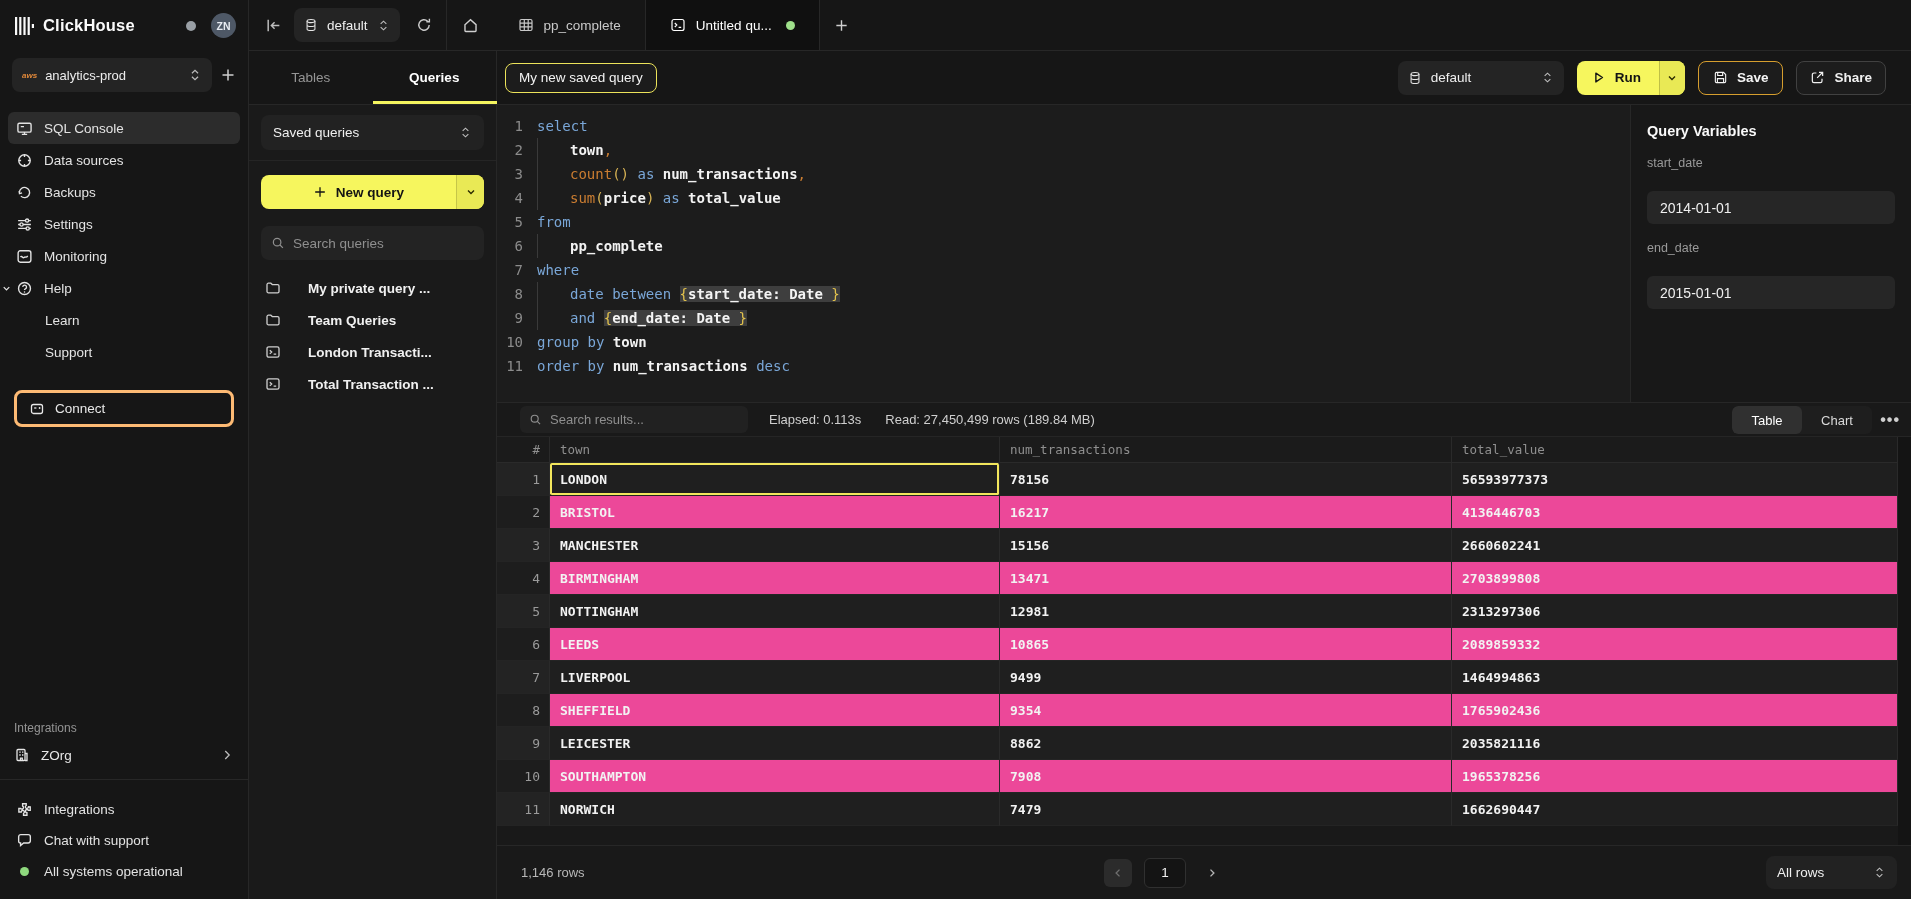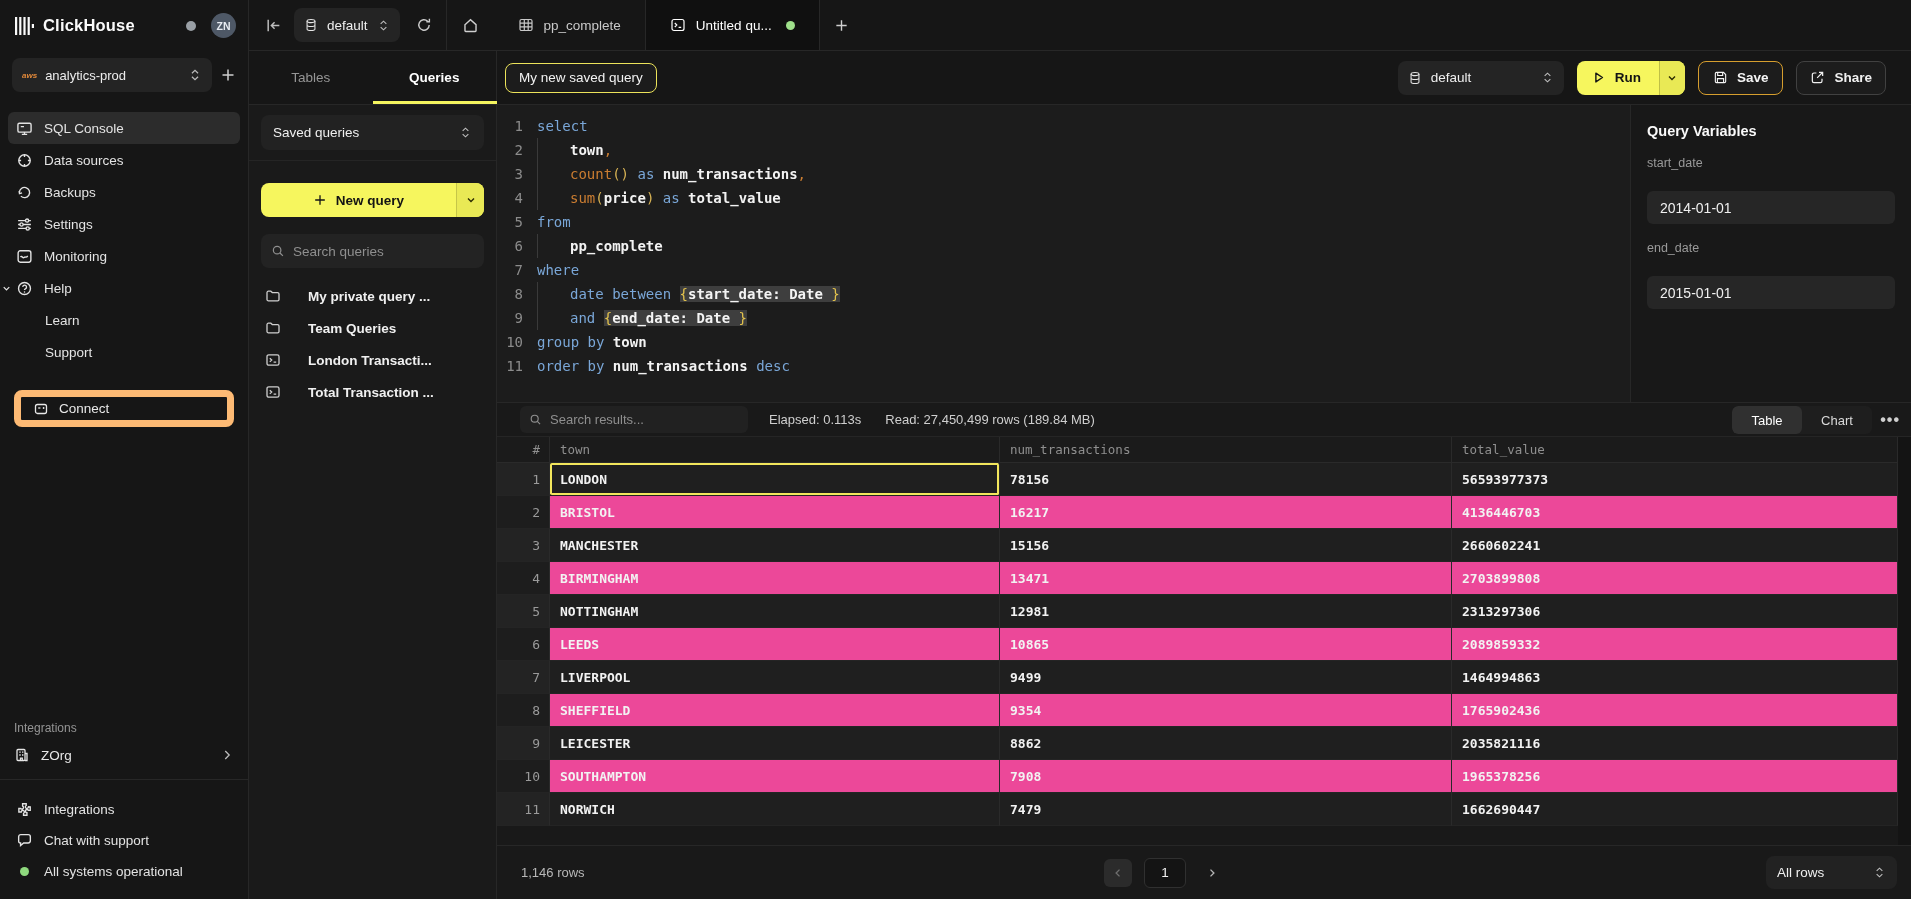--- a/index.html
+++ b/index.html
@@ -19,21 +19,21 @@
   .service-select { flex:1; height:34px; background:#242424; border-radius:8px; display:flex; align-items:center; gap:8px; padding:0 10px; cursor:pointer; }
   .service-select .lbl { font-size:13px; color:#ededed; margin-right:auto; }
   .aws-mark { color:#e0883a; font-size:8px; font-weight:700; font-style:italic; }
   .icon-btn { background:none; border:none; color:#cfcfcf; cursor:pointer; display:flex; align-items:center; justify-content:center; }
   nav { padding:10px 8px 0 8px; }
   .nav-item { display:flex; align-items:center; gap:11px; height:32px; padding:0 8px 0 8px; border-radius:6px; color:#e3e3e3; font-size:13.5px; cursor:pointer; position:relative; }
   .nav-item .caret-sm { position:absolute; left:-7px; }
   .nav-item.active { background:#2c2c2c; }
   .nav-item.indent { padding-left:37px; }
   .nav-label { white-space:nowrap; }
-  .connect-btn { margin:22px 14px 0 14px; height:37px; border:7px solid #fdba74; border-radius:8px; background:none; color:#e8e8e8; font-size:13.5px; display:flex; align-items:center; gap:10px; padding:0 12px; cursor:pointer; font-family:inherit; }
+  .connect-btn { margin:22px 14px 0 14px; height:37px; border:3px solid #fdba74; border-radius:8px; background:none; color:#e8e8e8; font-size:13.5px; display:flex; align-items:center; gap:10px; padding:0 12px; cursor:pointer; font-family:inherit; }
   .side-spacer { flex:1; }
   .org-label { padding:0 14px 8px 14px; font-size:12px; color:#949494; }
   .org-row { display:flex; align-items:center; gap:11px; padding:4px 14px 16px 14px; font-size:13.5px; cursor:pointer; }
   .org-row .chev { margin-left:auto; color:#bdbdbd; }
   .side-div { border:none; border-top:1px solid #272727; }
   .side-footer { padding:14px 8px 12px 8px; }
   .side-footer .nav-item { height:31px; }
   .status-dot { width:9px; height:9px; border-radius:50%; background:#8fd97e; margin:0 4px; }
 
   
@@ -67,21 +67,21 @@
   .run-caret { width:26px; display:flex; align-items:center; justify-content:center; background:#e9e955; border-left:1px solid rgba(0,0,0,.18); color:#2a2a00; }
   .save-btn { height:34px; border:1.5px solid #d69e2e; border-radius:8px; background:#1c1c1c; color:#f5f5f5; font-size:13.5px; font-weight:600; display:flex; align-items:center; gap:9px; padding:0 14px; cursor:pointer; }
   .share-btn { height:34px; border:1px solid #414141; border-radius:8px; background:#1c1c1c; color:#f0f0f0; font-size:13.5px; font-weight:600; display:flex; align-items:center; gap:9px; padding:0 13px; cursor:pointer; }
 
   
   .content { flex:1; display:flex; min-height:0; }
   .queries-panel { width:248px; background:#1a1a1a; border-right:1px solid #272727; display:flex; flex-direction:column; }
   .qp-select { margin:10px 12px; height:35px; background:#222222; border-radius:8px; display:flex; align-items:center; padding:0 12px; font-size:13.5px; color:#f0f0f0; cursor:pointer; }
   .qp-select .upd { margin-left:auto; color:#bdbdbd; }
   .qp-div { border:none; border-top:1px solid #252525; }
-  .newq-btn { margin:22px 12px 0 12px; height:34px; border-radius:8px; background:#f6f65e; display:flex; overflow:hidden; cursor:pointer;justify-content:center; }
+  .newq-btn { margin:14px 12px 0 12px; height:34px; border-radius:8px; background:#f6f65e; display:flex; overflow:hidden; cursor:pointer;justify-content:center; }
   .newq-main { flex:1; display:flex; align-items:center; justify-content:center; gap:9px; color:#141414; font-size:13.5px; font-weight:600; }
   .newq-caret { width:28px; display:flex; align-items:center; justify-content:center; background:#e9e955; border-left:1px solid rgba(0,0,0,.15); color:#2a2a00; }
   .search-box { margin:17px 12px 0 12px; height:34px; background:#232323; border-radius:8px; display:flex; align-items:center; gap:8px; padding:0 10px; color:#8f8f8f; }
   .search-box input { flex:1; background:none; border:none; outline:none; color:#e8e8e8; font-size:13.5px; font-family:inherit; }
   .search-box input::placeholder { color:#8f8f8f; }
   .q-list { padding:12px 8px; }
   .q-item { display:flex; align-items:center; gap:27px; height:32px; padding:0 8px; border-radius:6px; font-size:13.5px; font-weight:600; color:#f0f0f0; cursor:pointer; white-space:nowrap; }
   .q-item .icn { color:#cfcfcf; }
 
   .work { flex:1; display:flex; flex-direction:column; min-width:0; }

